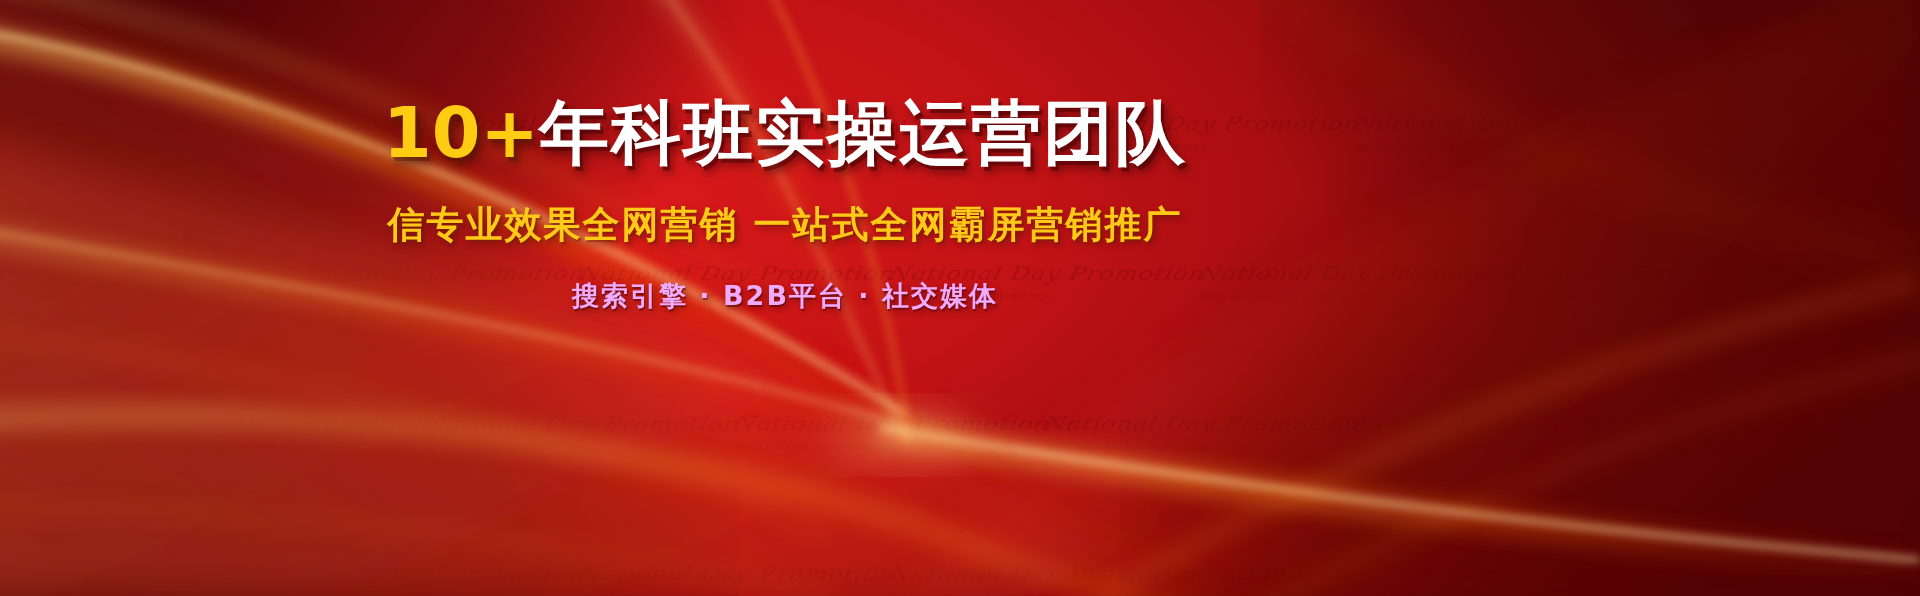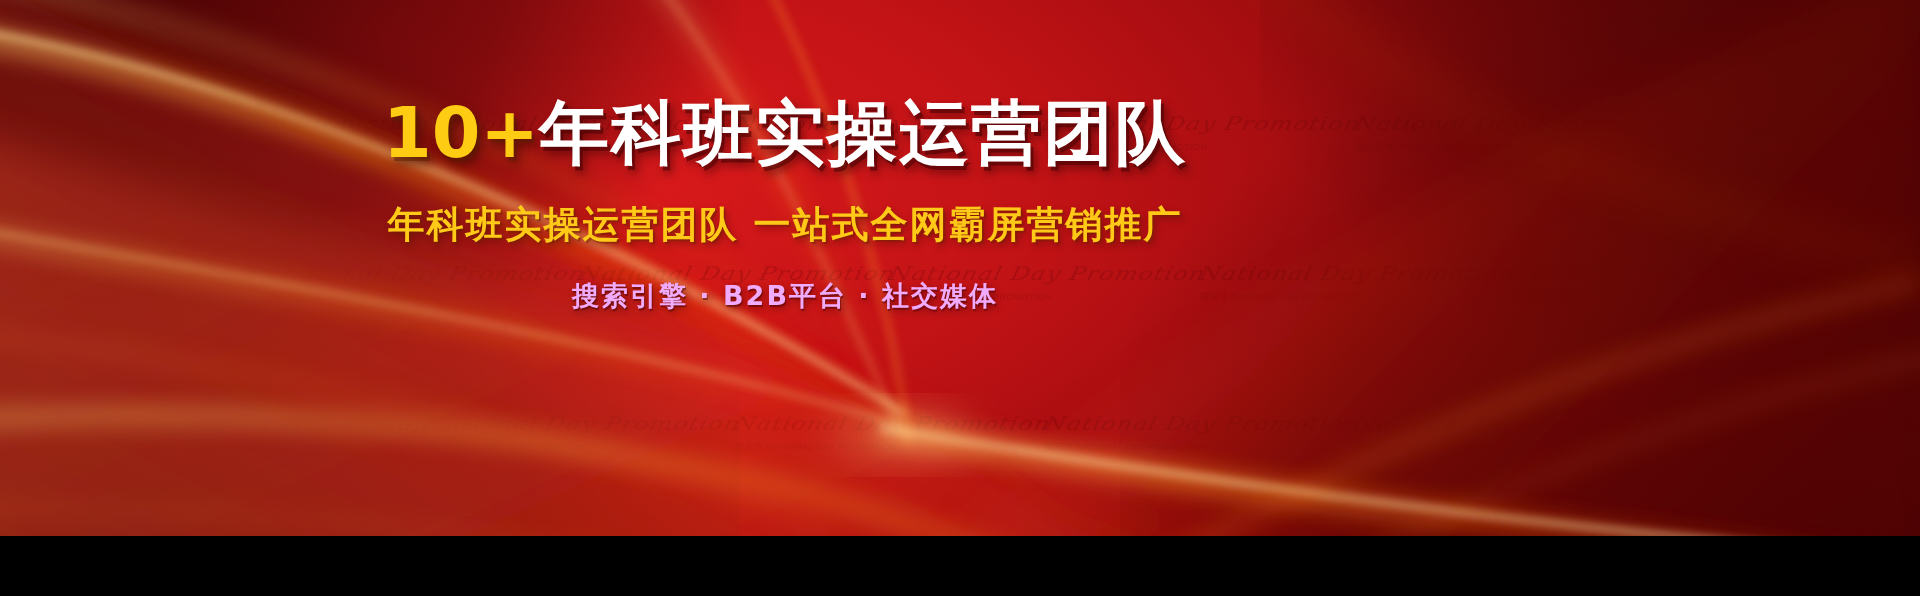--- a/index.html
+++ b/index.html
@@ -3,21 +3,21 @@
 <meta charset="utf-8">
 <style>
   html, body {
     margin: 0;
     padding: 0;
     background: #000;
   }
   #banner {
     position: relative;
     width: 1920px;
-    height: 536px;
+    height: 596px;
     overflow: hidden;
     font-family: "Liberation Sans", "DejaVu Sans", sans-serif;
     background: #b30f12;
   }
 
   
   .bg-base {
     position: absolute;
     inset: 0;
     background:
@@ -247,18 +247,18 @@
 
       <ellipse cx="900" cy="435" rx="70" ry="26" fill="#ffcf80" opacity="0.30" filter="url(#blurC)"></ellipse>
     </svg>
   </div>
 
   <div class="copy">
     <div class="copy-inner">
       <div class="headline">
         <span class="num">10+</span><span>年科班实操运营团队</span>
       </div>
-      <div class="subline">年科班实操运营团队  一站式全网霸屏营销推广</div>
+      <div class="subline">信专业效果全网营销  一站式全网霸屏营销推广</div>
       <div class="tagline">搜索引擎 · B2B平台 · 社交媒体</div>
     </div>
   </div>
 
 </div>
 
 </body></html>

